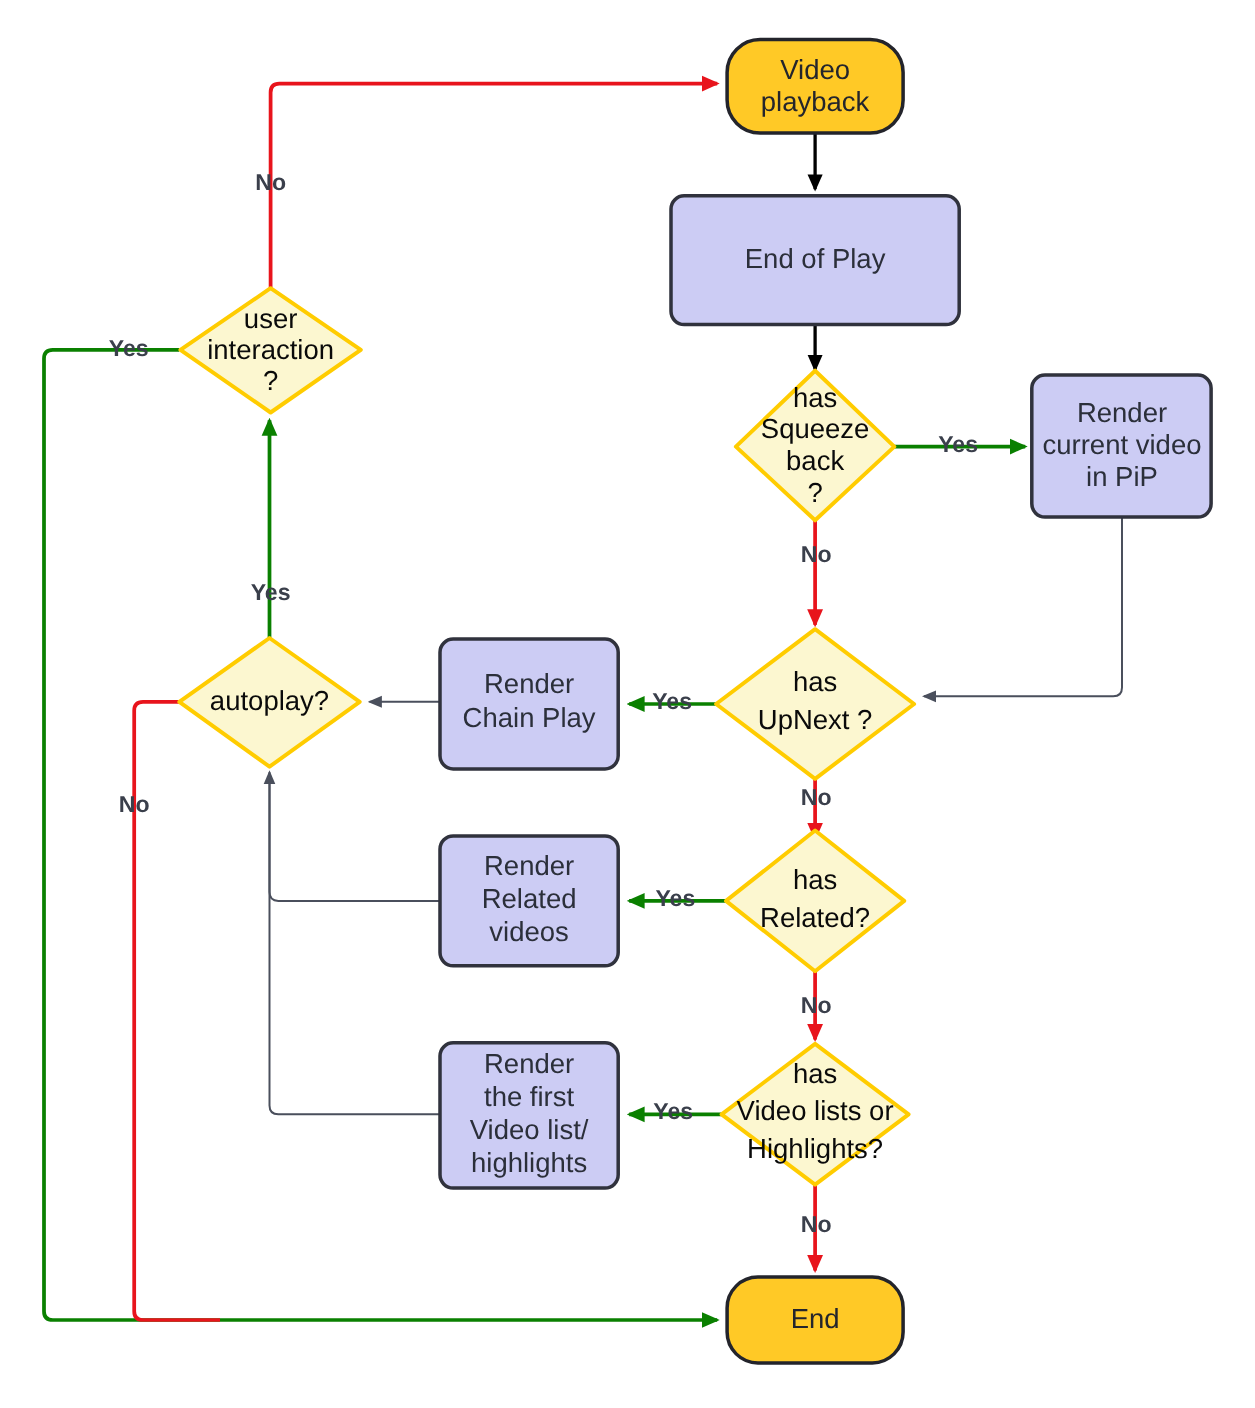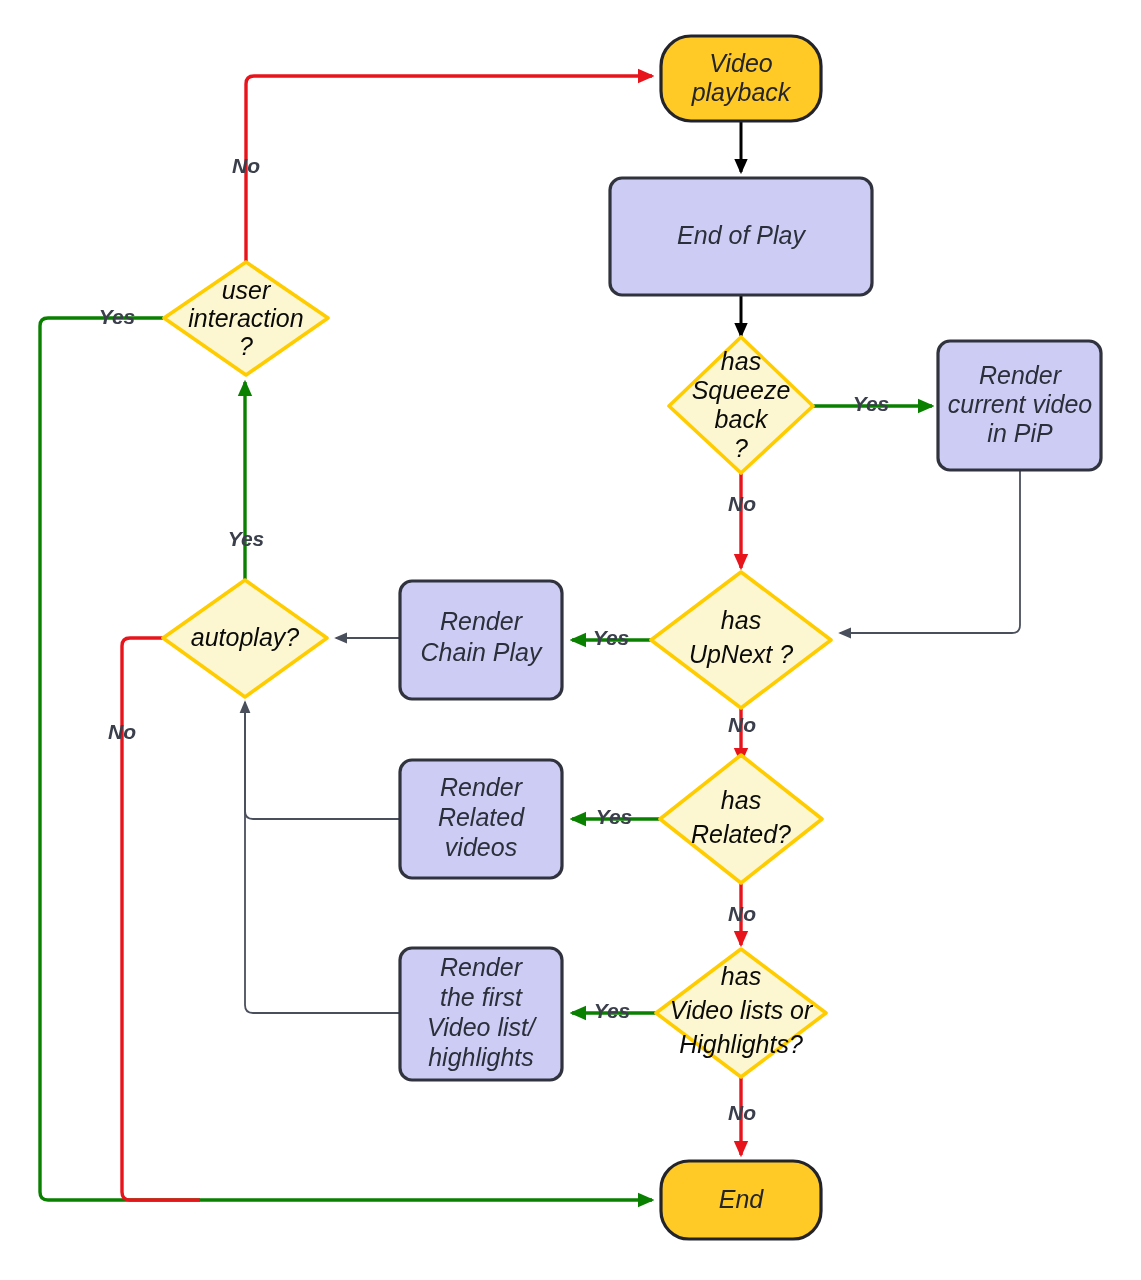--- a/index.html
+++ b/index.html
@@ -10,21 +10,20 @@
   body {
     width: 1141px;
     height: 1280px;
     font-family: "Liberation Sans", sans-serif;
     overflow: hidden;
   }
   #flowchart-root {
     position: relative;
     width: 1141px;
     height: 1140px;
-    font-style: italic;
   }
   svg#diagram {
     display: block;
     width: 1141px;
     height: 1280px;
   }
   .node-shape {
     stroke-linejoin: round;
   }
   .terminator {

